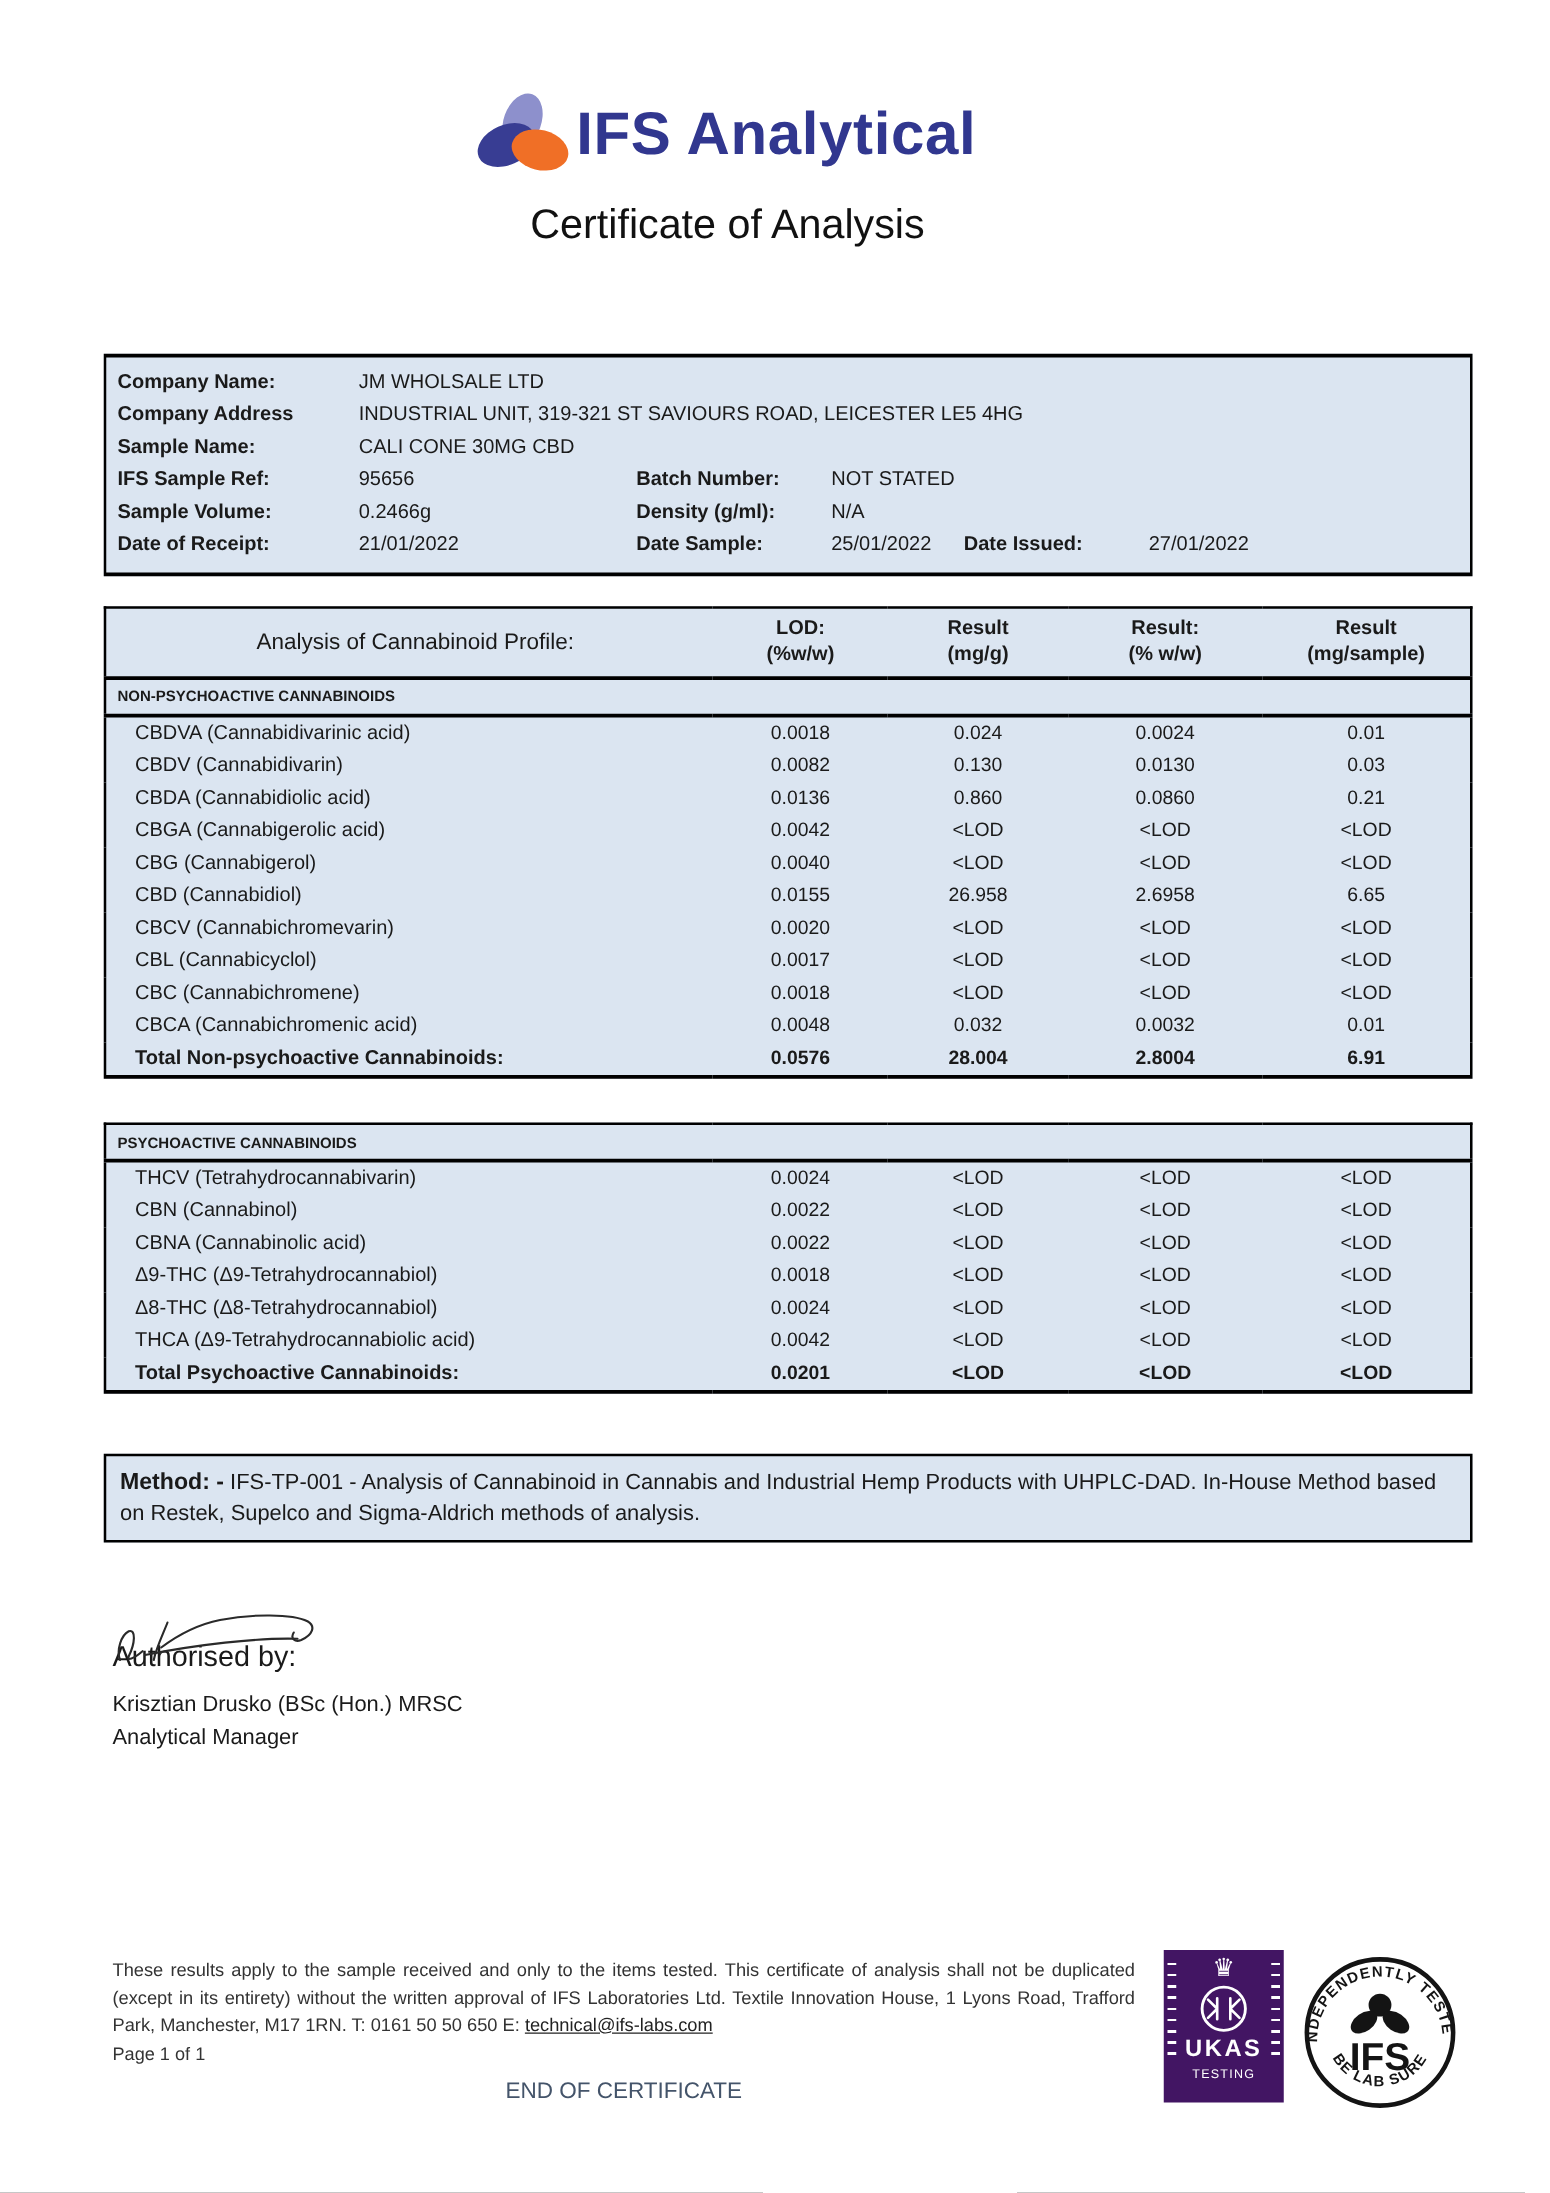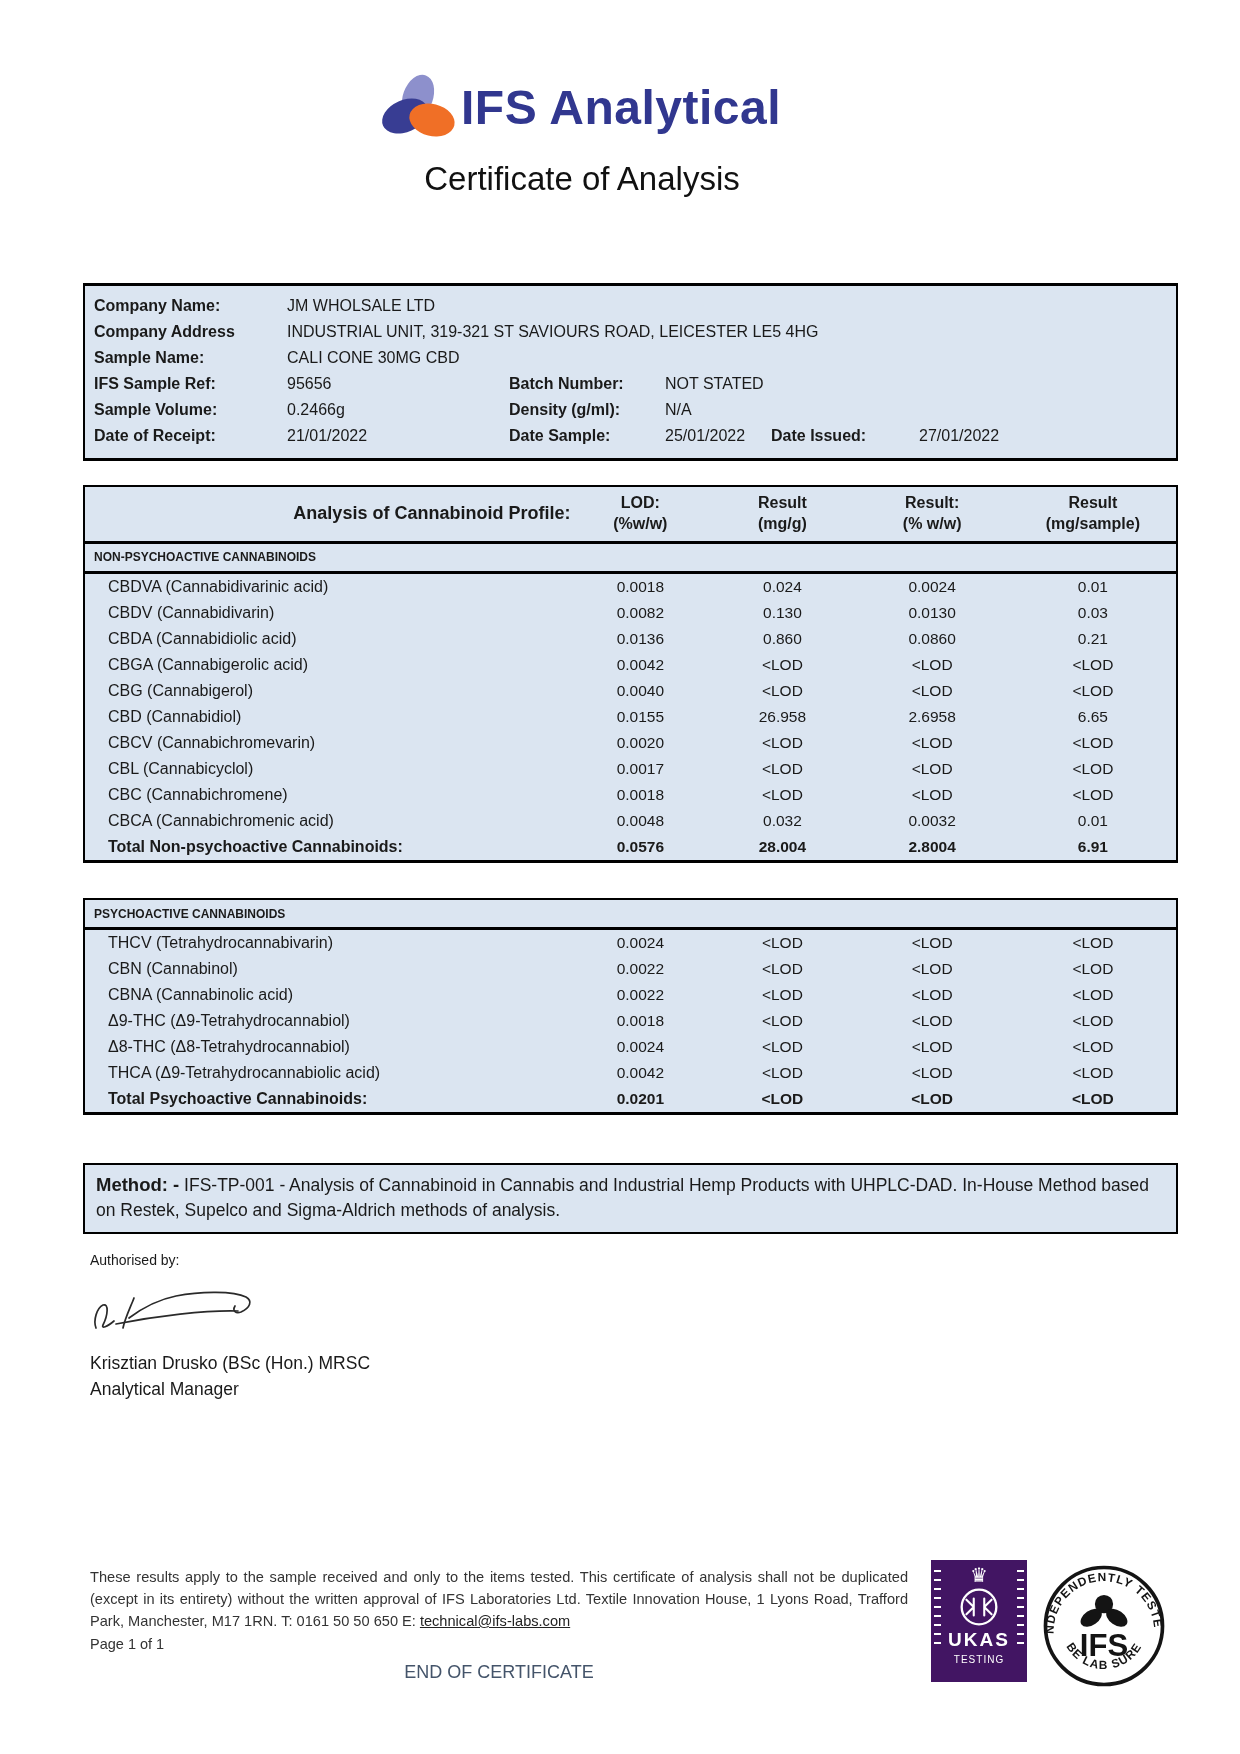--- a/index.html
+++ b/index.html
@@ -27,37 +27,37 @@
   .w-l1{width:193px;} .w-v1{width:222px;} .w-l2{width:156px;} .w-v2{width:106px;}
   .w-l3{width:148px;} .w-v3{flex:1;} .grow{flex:1;}
 
   
   .ctable{position:absolute;left:83px;width:1095px;border-collapse:collapse;background:#dbe5f1;
           font-size:15.5px;border:2px solid #000;border-bottom-width:3px;table-layout:fixed;}
   .ctable.analysis{top:485px;}
   .ctable.psycho{top:898px;}
   .ctable th,.ctable td{padding:0;vertical-align:middle;}
   .hrow th{border-bottom:3px solid #000;}
-  th.main{text-align:right;padding:8px 0 8px 9px;font-size:18px;font-weight:bold;}
+  th.main{text-align:center;padding:8px 0 8px 9px;font-size:18px;font-weight:normal;}
   th.num{text-align:center;font-weight:bold;font-size:16px;line-height:1.3;padding:6px 0;}
   th.num span{display:block;}
   tr.section td{font-weight:bold;font-size:12px;height:27px;padding-left:9px;
                 border-bottom:3px solid #000;}
   td.cname{padding-left:23px;font-size:16px;height:26px;}
   td.cnum{text-align:center;font-size:15.5px;height:26px;}
   tr.total td{font-weight:bold;}
 
   
   .method-box{position:absolute;top:1163px;left:83px;width:1095px;box-sizing:border-box;
               background:#dbe5f1;border:2px solid #000;padding:7px 11px 9px;
               font-size:17.5px;line-height:1.42;}
   .method-label{font-weight:bold;font-size:18.5px;}
 
   
-  .auth{position:absolute;top:1252px;left:90px;font-size:14px;}
+  .auth{position:absolute;top:1312px;left:90px;font-size:23px;}
   .sig{position:absolute;top:1282px;left:86px;}
   .signer{position:absolute;top:1350px;left:90px;font-size:17.5px;line-height:1.5;}
 
   
   .disclaimer{position:absolute;top:1567px;left:90px;width:818px;font-size:14.6px;
               line-height:1.5;color:#333;text-align:justify;}
   .email{color:#222;text-decoration:underline;}
   .end-cert{position:absolute;top:1662px;left:90px;width:818px;text-align:center;
             font-size:18px;color:#44546a;}
   .page-label{position:absolute;top:1636px;left:90px;font-size:14.5px;color:#333;}

